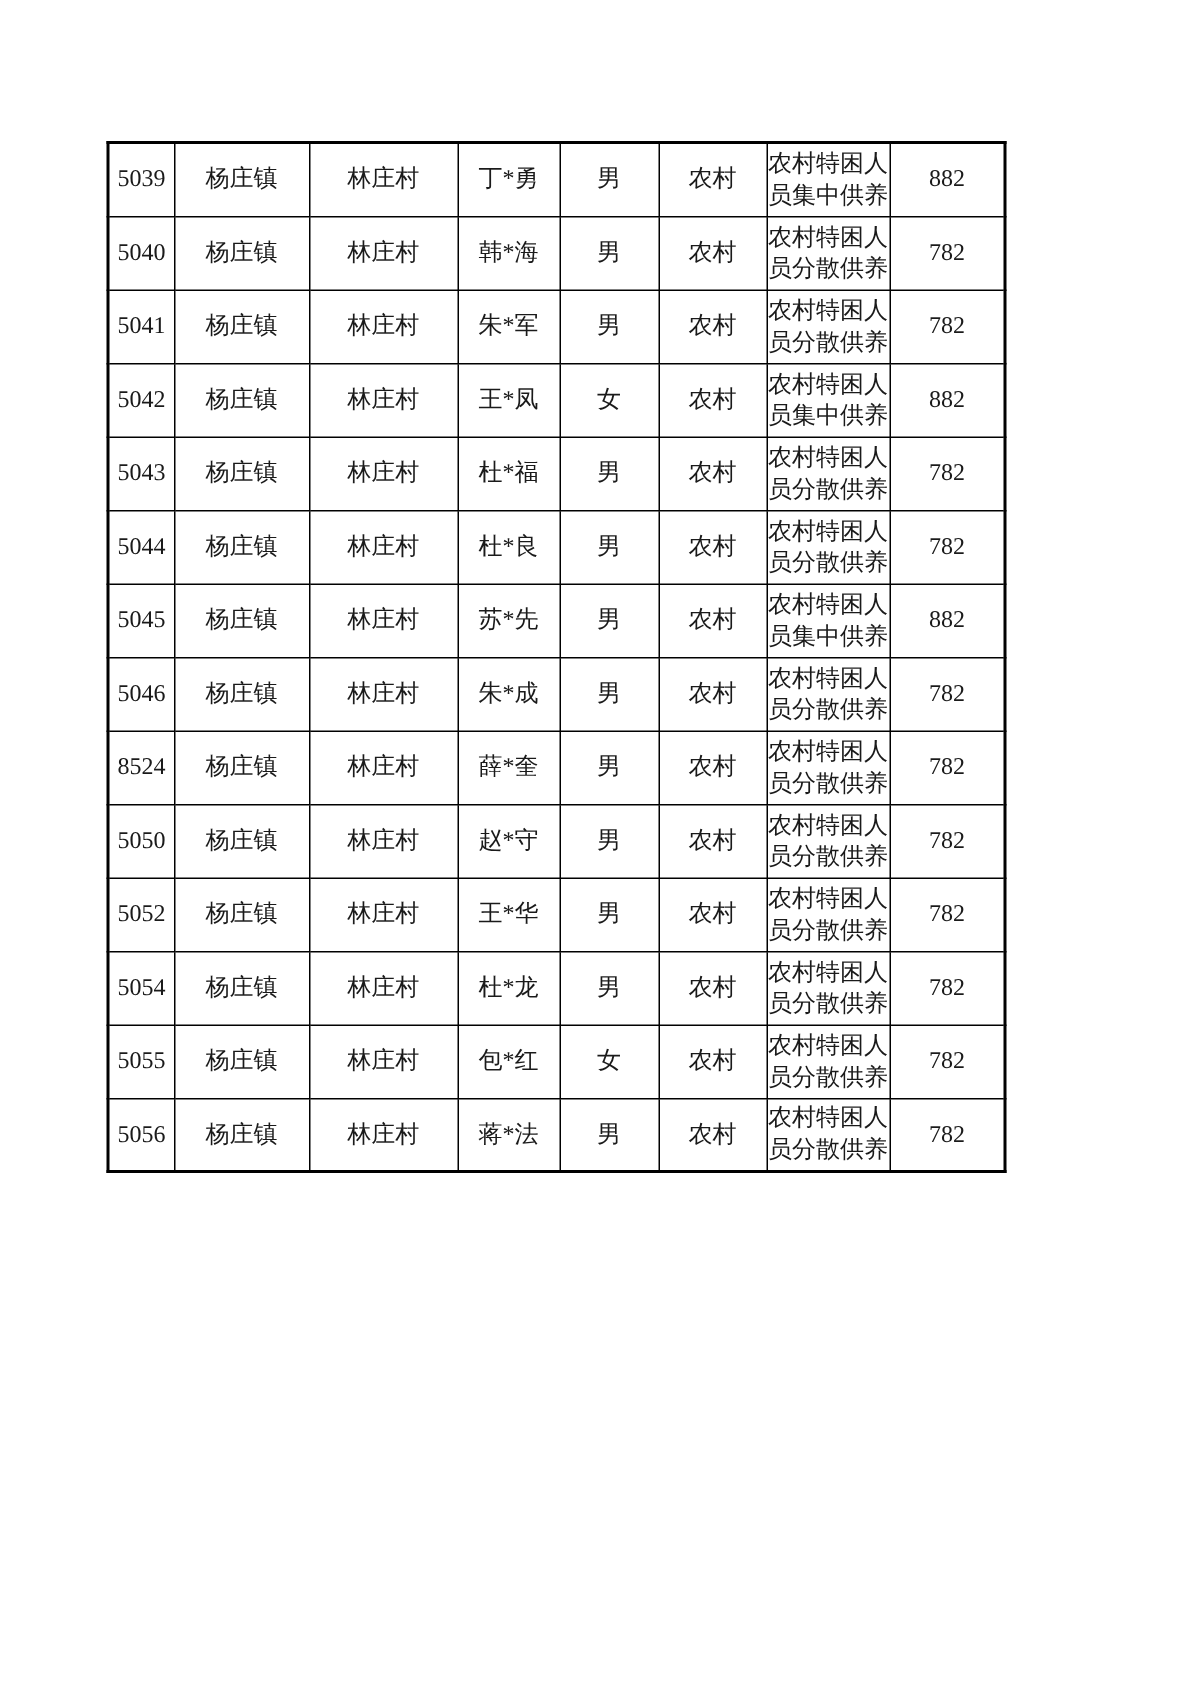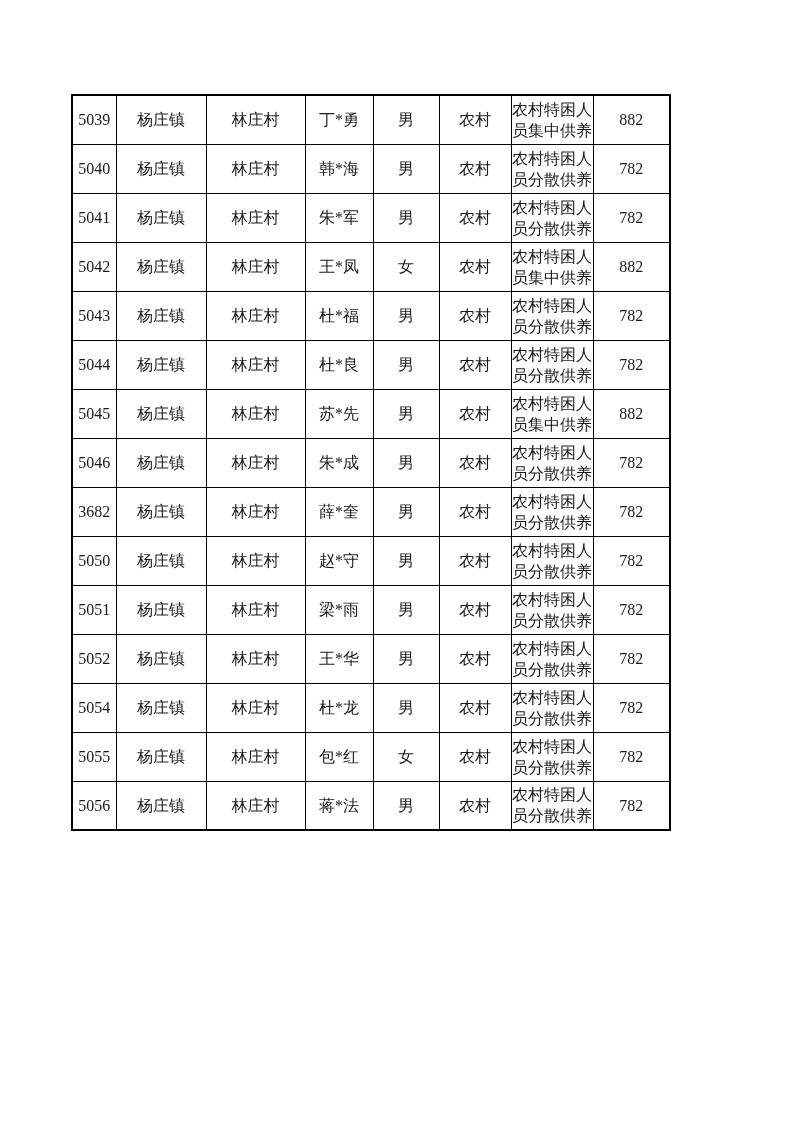--- a/index.html
+++ b/index.html
@@ -148,44 +148,34 @@
           <td class="col-id">5046</td>
           <td class="col-town">杨庄镇</td>
           <td class="col-village">林庄村</td>
           <td class="col-name">朱*成</td>
           <td class="col-gender">男</td>
           <td class="col-area">农村</td>
           <td class="col-support_type">农村特困人员分散供养</td>
           <td class="col-amount">782</td>
         </tr>
         <tr>
-          <td class="col-id">3682</td>
+          <td class="col-id">8524</td>
           <td class="col-town">杨庄镇</td>
           <td class="col-village">林庄村</td>
           <td class="col-name">薛*奎</td>
           <td class="col-gender">男</td>
           <td class="col-area">农村</td>
           <td class="col-support_type">农村特困人员分散供养</td>
           <td class="col-amount">782</td>
         </tr>
         <tr>
           <td class="col-id">5050</td>
           <td class="col-town">杨庄镇</td>
           <td class="col-village">林庄村</td>
           <td class="col-name">赵*守</td>
-          <td class="col-gender">男</td>
-          <td class="col-area">农村</td>
-          <td class="col-support_type">农村特困人员分散供养</td>
-          <td class="col-amount">782</td>
-        </tr>
-        <tr>
-          <td class="col-id">5051</td>
-          <td class="col-town">杨庄镇</td>
-          <td class="col-village">林庄村</td>
-          <td class="col-name">梁*雨</td>
           <td class="col-gender">男</td>
           <td class="col-area">农村</td>
           <td class="col-support_type">农村特困人员分散供养</td>
           <td class="col-amount">782</td>
         </tr>
         <tr>
           <td class="col-id">5052</td>
           <td class="col-town">杨庄镇</td>
           <td class="col-village">林庄村</td>
           <td class="col-name">王*华</td>

